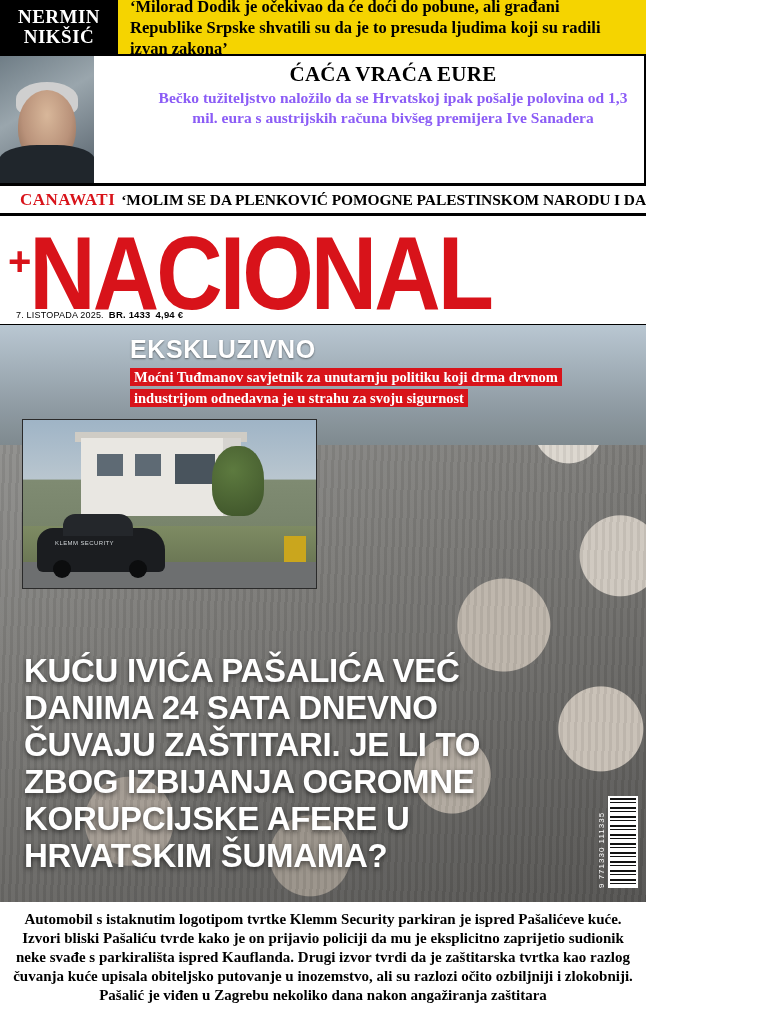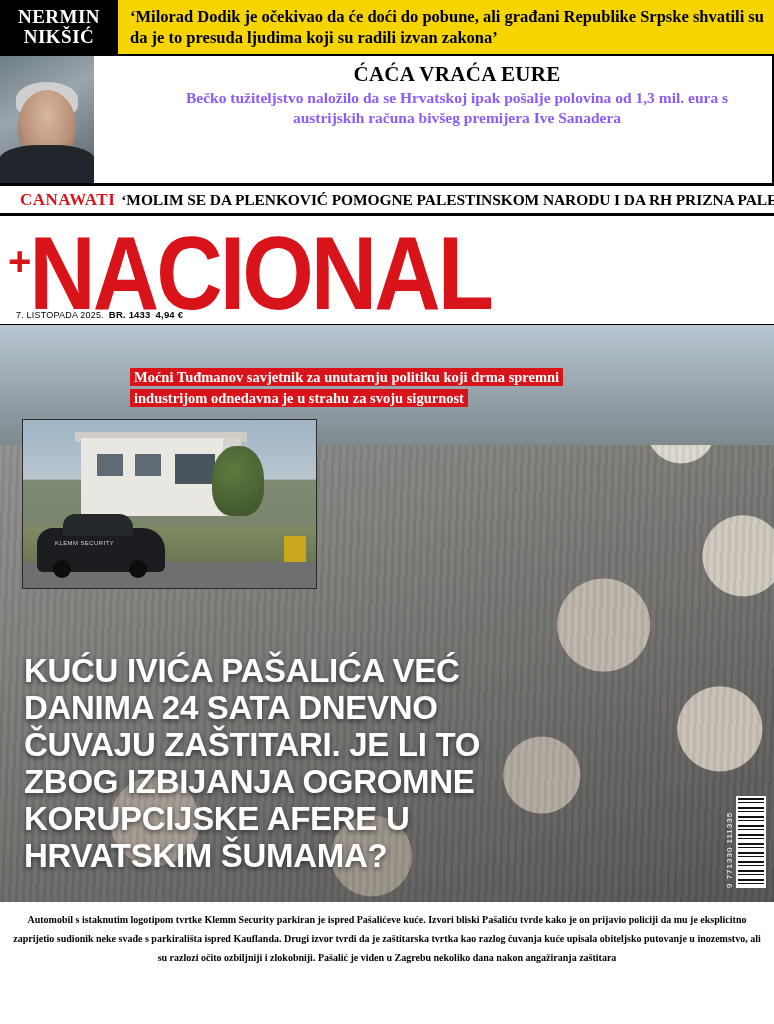--- a/index.html
+++ b/index.html
@@ -5,21 +5,21 @@
   * { box-sizing: border-box; margin: 0; padding: 0; }
   html, body {
     width: 774px;
     height: 1024px;
     background: #ffffff;
     font-family: "Liberation Sans", sans-serif;
     overflow: hidden;
   }
   .page {
     position: relative;
-    width: 774px;
+    width: 646px;
     height: 1024px;
     background: #ffffff;
     overflow: hidden;
   }
 
   
   .top-strip {
     display: flex;
     width: 100%;
     height: 56px;
@@ -487,21 +487,21 @@
     color: #fff;
     letter-spacing: 1px;
   }
 
   
   .deck {
     padding: 8px 12px 6px 12px;
     text-align: center;
     font-family: "Liberation Serif", serif;
     font-weight: bold;
-    font-size: 10px;
+    font-size: 15px;
     line-height: 19px;
     color: #000;
   }
 </style>
 </head>
 <body>
 
 <div class="page">
 
   <div class="top-strip">
@@ -543,22 +543,23 @@
       <span class="small">7. LISTOPADA 2025.</span>
       <span>BR. 1433</span>
       <span>4,94 €</span>
     </div>
   </div>
 
   <div class="feature">
     <div class="logs"></div>
     <div class="sky"></div>
 
+    <div class="exclusive">EKSKLUZIVNO</div>
     <div class="sub-red">
-      <span>Moćni Tuđmanov savjetnik za unutarnju politiku koji drma spremni industrijom odnedavna je u strahu za svoju sigurnost</span>
+      <span>Moćni Tuđmanov savjetnik za unutarnju politiku koji drma drvnom industrijom odnedavna je u strahu za svoju sigurnost</span>
     </div>
 
     <div class="inset">
       <div class="roof"></div>
       <div class="house"></div>
       <div class="win w1"></div>
       <div class="win w2"></div>
       <div class="win w3"></div>
       <div class="tree"></div>
       <div class="grass"></div>

